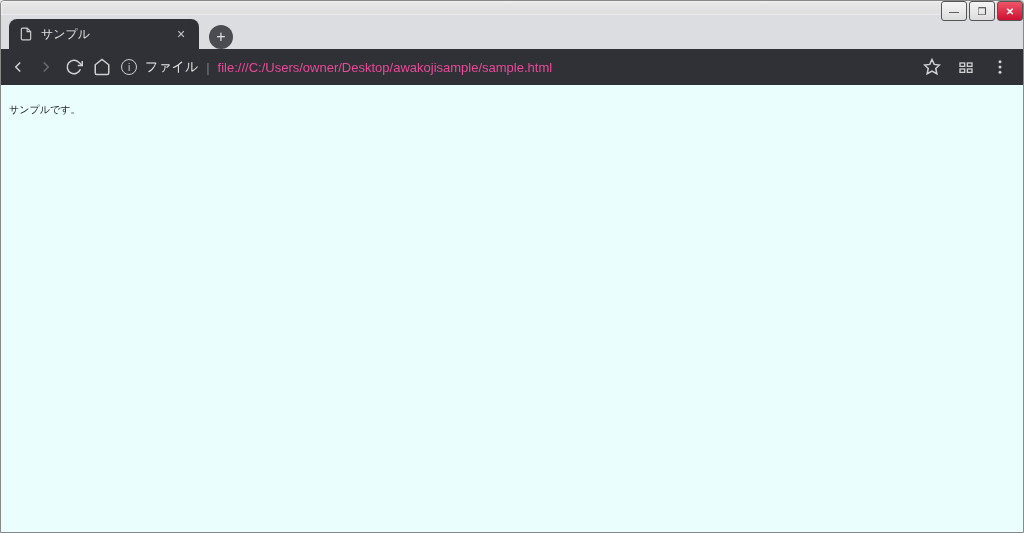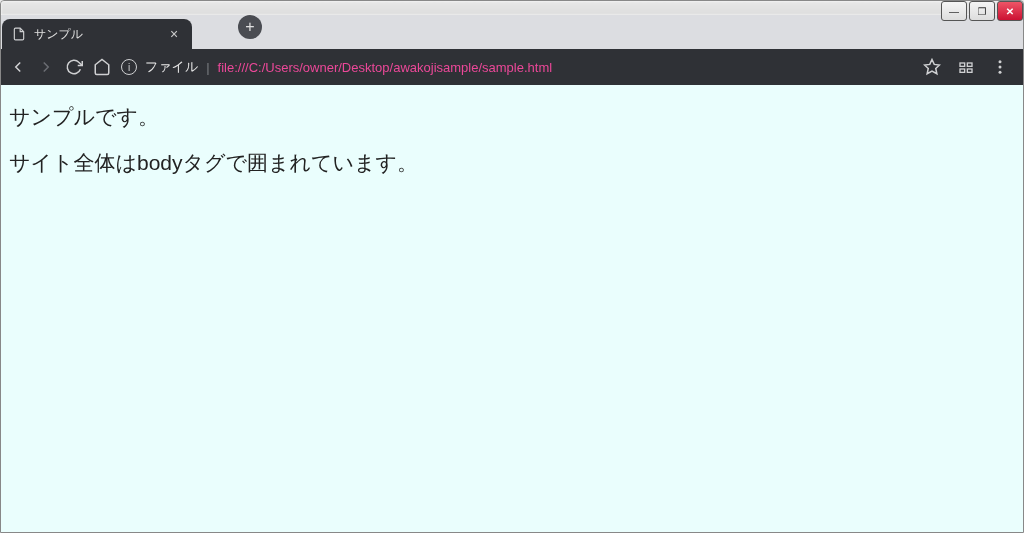--- a/index.html
+++ b/index.html
@@ -49,26 +49,25 @@
     .top-blur {
       height: 14px;
       background: linear-gradient(#e8e8e8,#ddd);
       color: #aaa;
       font-size: 10px;
       padding-left: 60px;
       filter: blur(1px);
     }
     .tabstrip {
       display: flex;
-      align-items: flex-start;
+      align-items: flex-end;
       background: #dcdde1;
       height: 34px;
-      padding-left: 1px;
+      padding-left: 8px;
       position: relative;
-      gap: 36px;
     }
     .tab {
       display: flex;
       align-items: center;
       background: #2f3136;
       color: #e0e0e0;
       padding: 0 10px;
       height: 30px;
       margin-top: 4px;
       border-radius: 8px 8px 0 0;
@@ -150,21 +149,21 @@
     .right-icons {
       display: flex;
       align-items: center;
       gap: 16px;
       padding-right: 6px;
     }
     .page {
       flex: 1;
       background: #eafefd;
       padding: 18px 8px;
-      font-size: 21px;
+      font-size: 10px;
       color: #222;
     }
     .page p { margin-bottom: 18px; }
     svg { display: block; }
   </style>
 </head>
 <body>
 
 <div class="window-frame">
 
@@ -239,16 +238,15 @@
             <circle cx="12" cy="5" r="2"></circle>
             <circle cx="12" cy="12" r="2"></circle>
             <circle cx="12" cy="19" r="2"></circle>
           </svg>
       </span>
     </div>
   </div>
 
   <div class="page">
     <p>サンプルです。</p>
-    <p>サイト全体はbodyタグで囲まれています。</p>
   </div>
 
 </div>
 
 </body></html>

